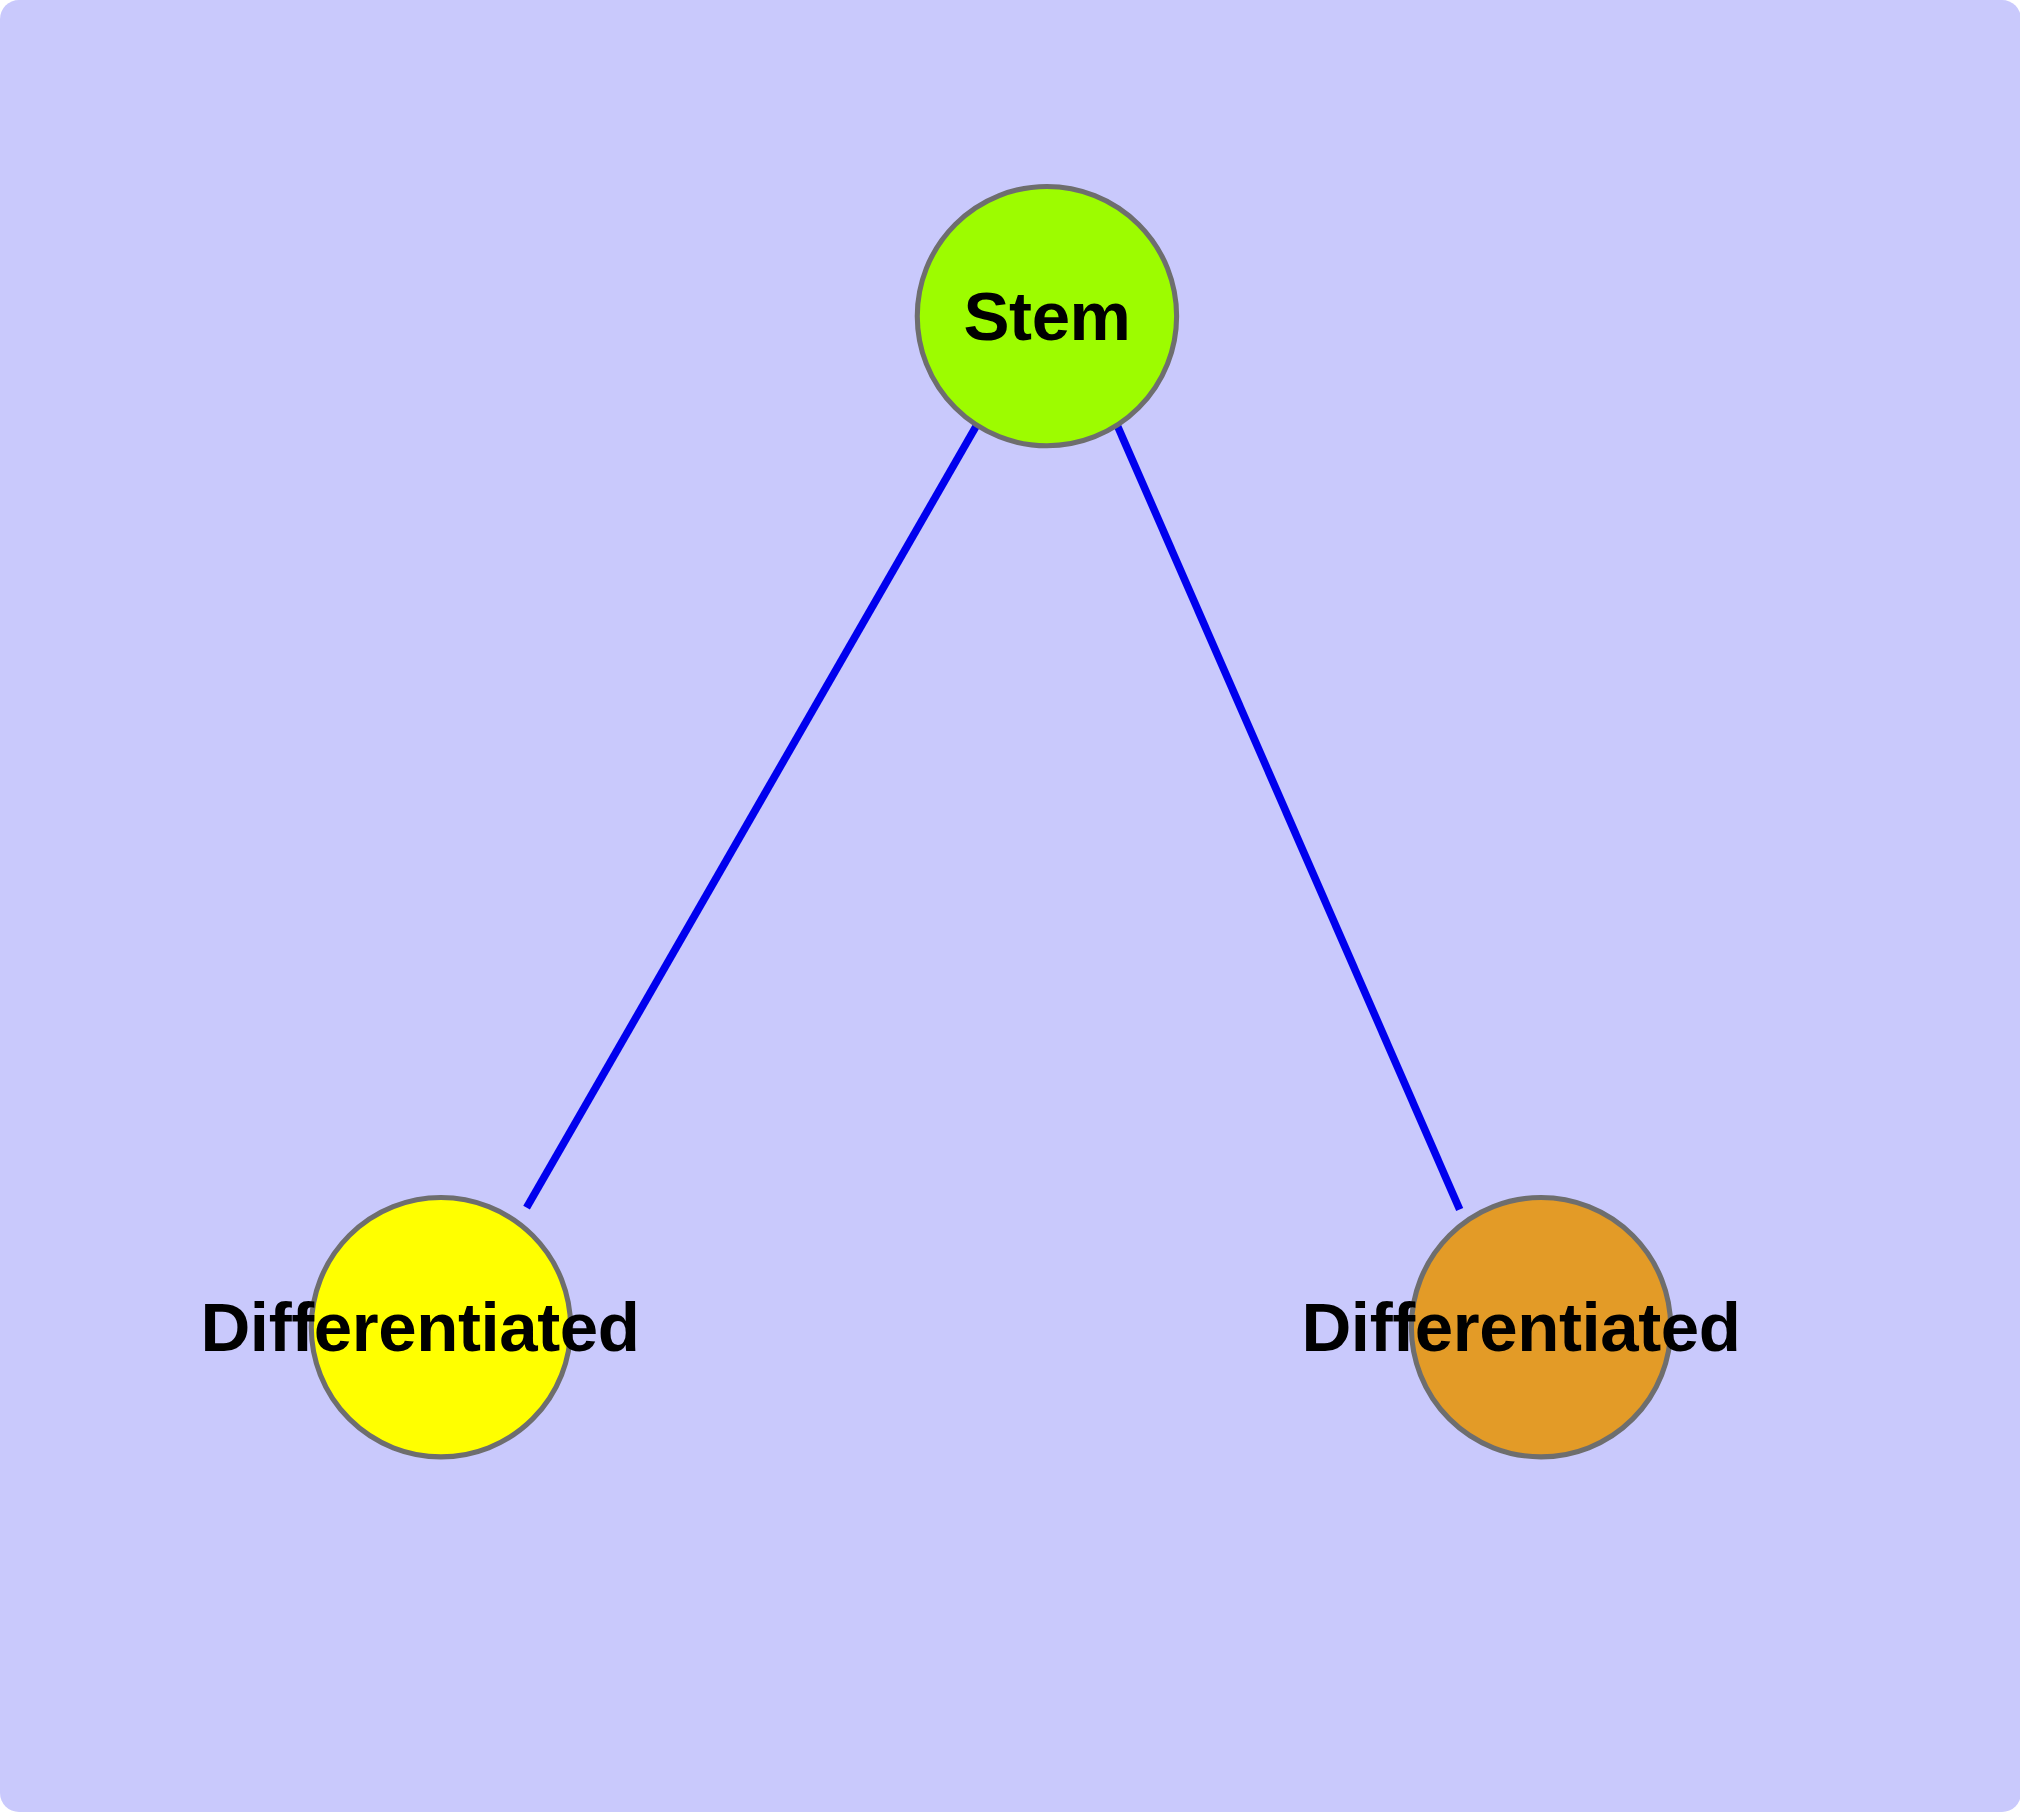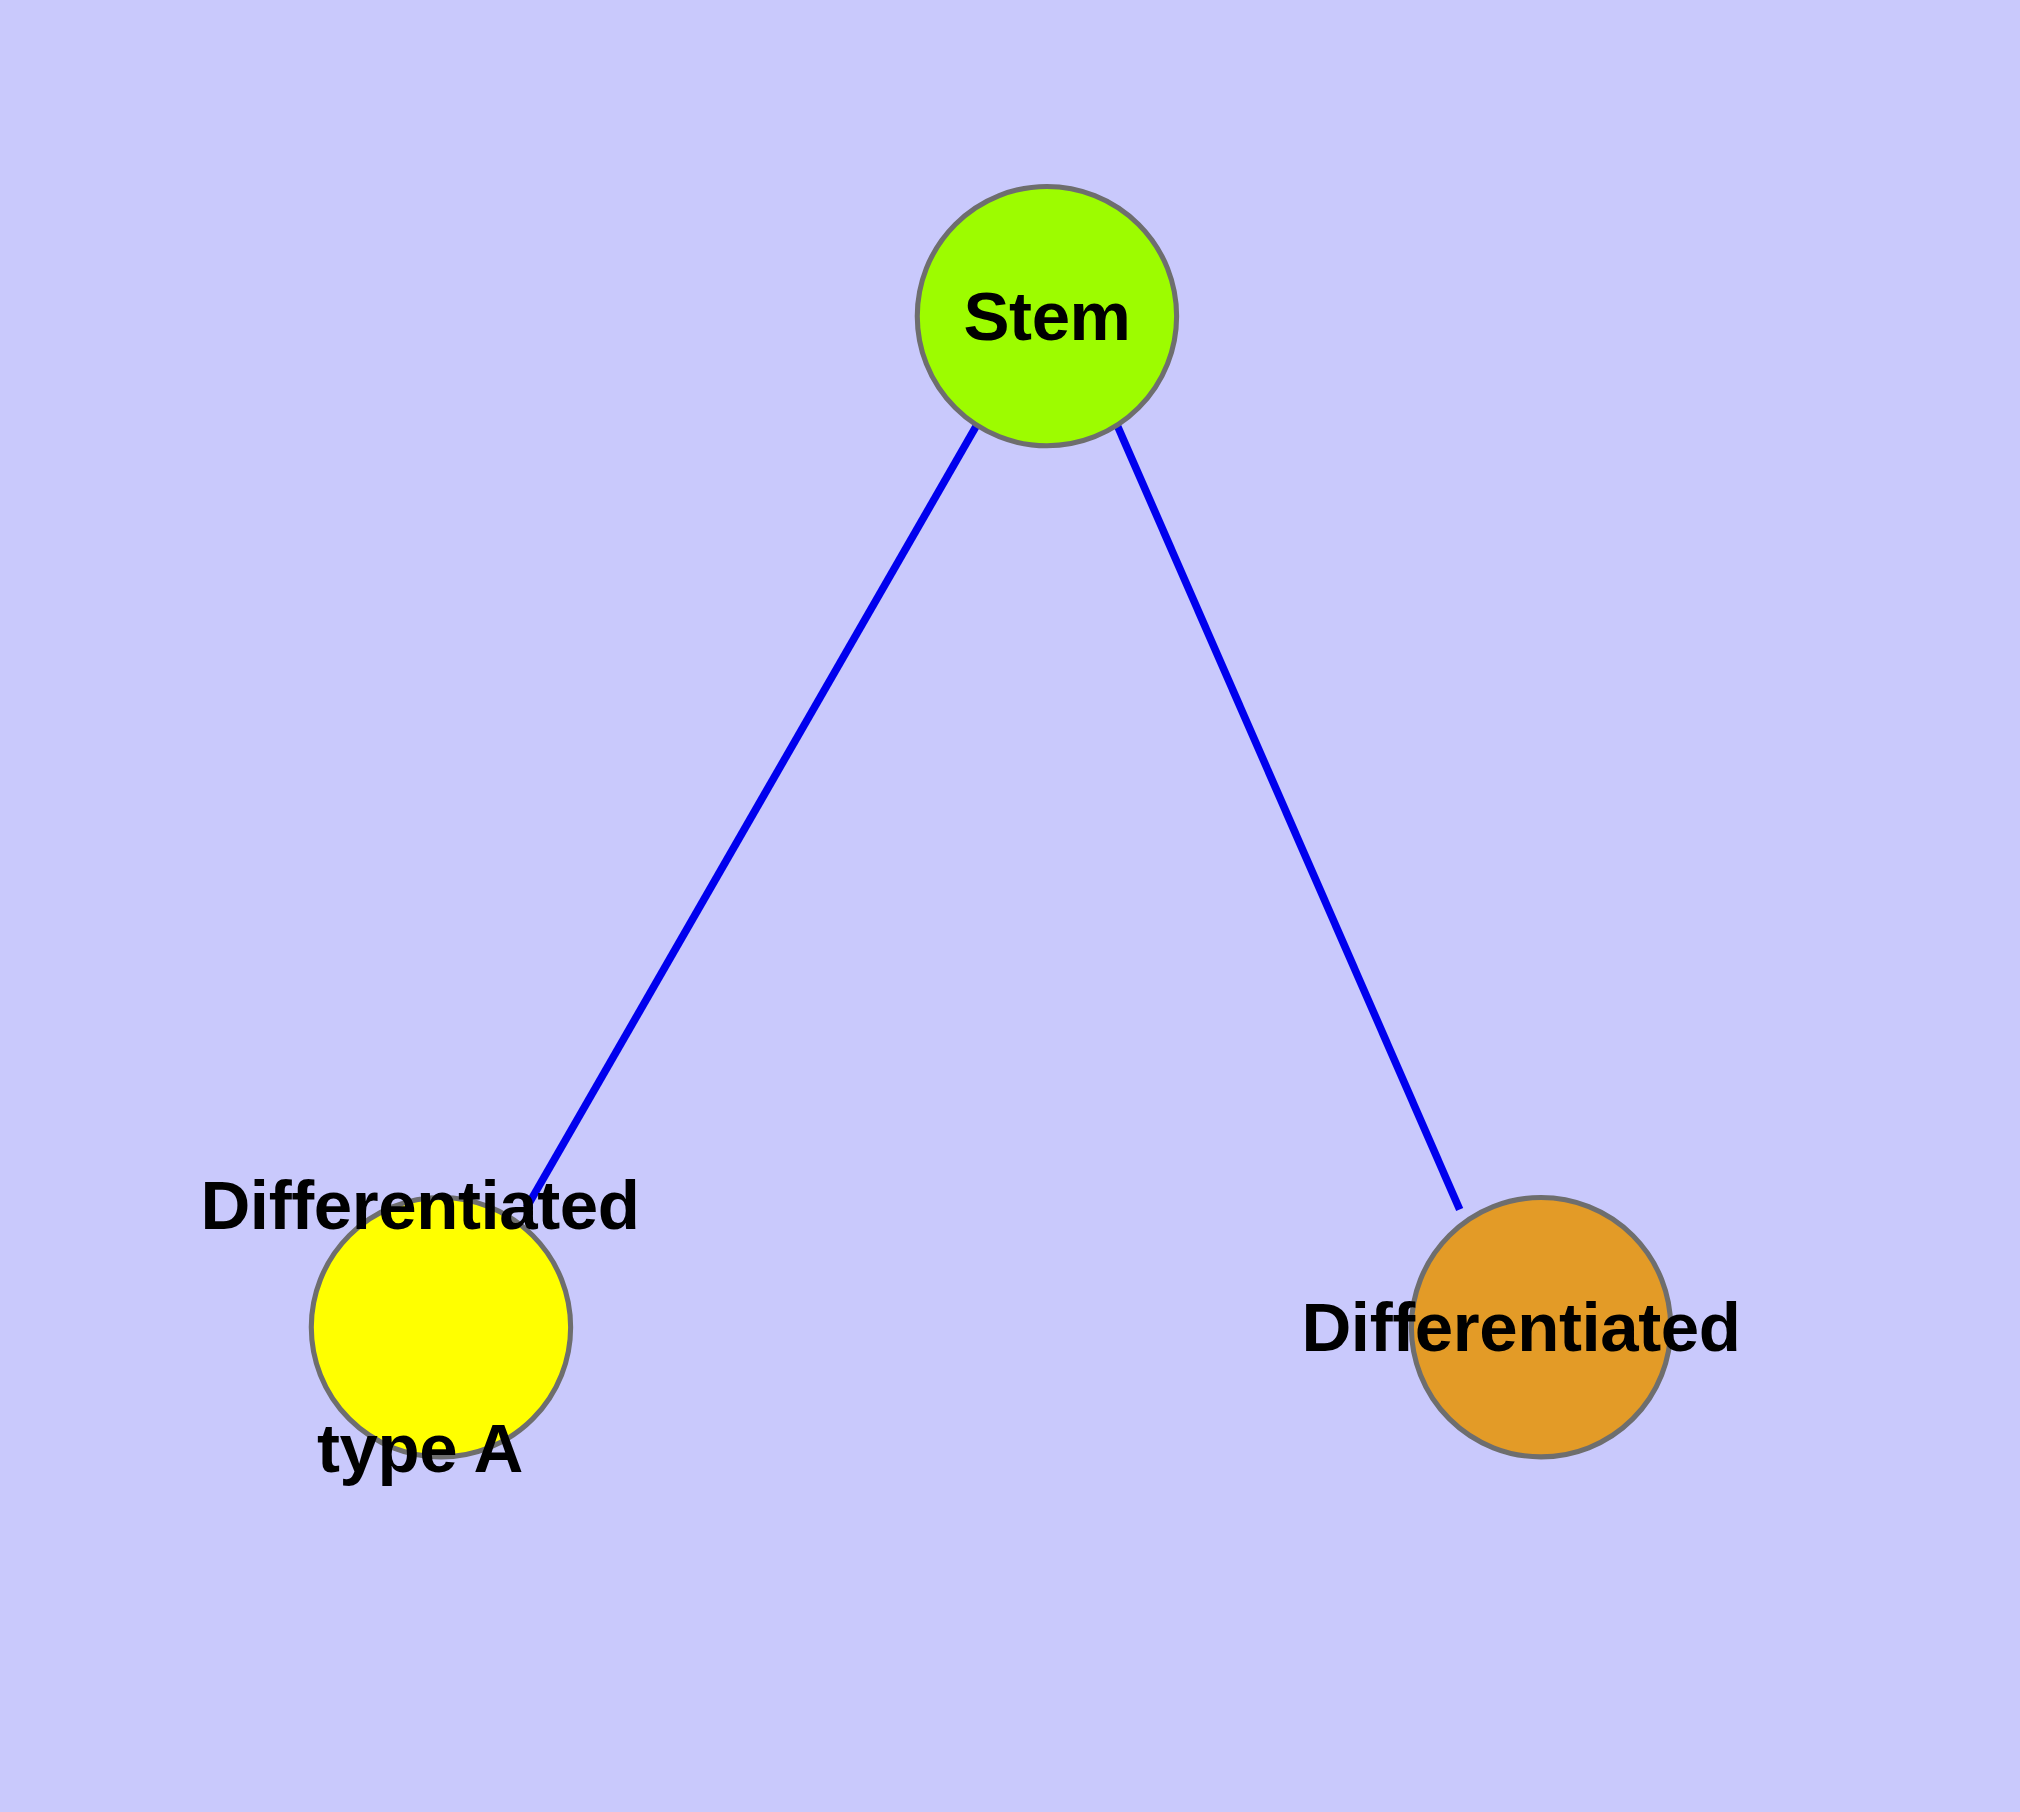--- a/index.html
+++ b/index.html
@@ -47,21 +47,21 @@
     line-height: 81px;
     white-space: pre;
     letter-spacing: -0.4px;
     pointer-events: none;
     user-select: none;
   }
 </style>
 </head>
 <body>
 
-<div id="canvas" style="background: rgb(201, 201, 252);">
+<div id="canvas" style="background: rgb(201, 201, 252); border-radius: 19px;">
 
   <svg id="graph-svg" viewBox="0 0 2384 2138">
 
     <g>
       <line class="edge-line" x1="1152" y1="502" x2="621" y2="1425" stroke="#0000ee"></line>
       <line class="edge-line" x1="1318" y1="502" x2="1722" y2="1427" stroke="#0000ee"></line>
     </g>
 
     <g>
       <circle class="node-circle" cx="1235" cy="373" r="153" fill="#9dfc00" stroke="#6e6e6e"></circle>
@@ -69,21 +69,20 @@
       <circle class="node-circle" cx="1818" cy="1566" r="153" fill="#e39b27" stroke="#6e6e6e"></circle>
     </g>
   </svg>
 
   <div class="node-label" style="left:1047px; top:316px;">
     <div>Stem</div>
   </div>
 
   <div class="node-label" style="left:420px; top:1327px;">
     <div>Differentiated</div>
-    <div>type A</div>
   </div>
 
   <div class="node-label" style="left:1521px; top:1327px;">
     <div>Differentiated</div>
   </div>
 
 </div>
 
 
 </body></html>

